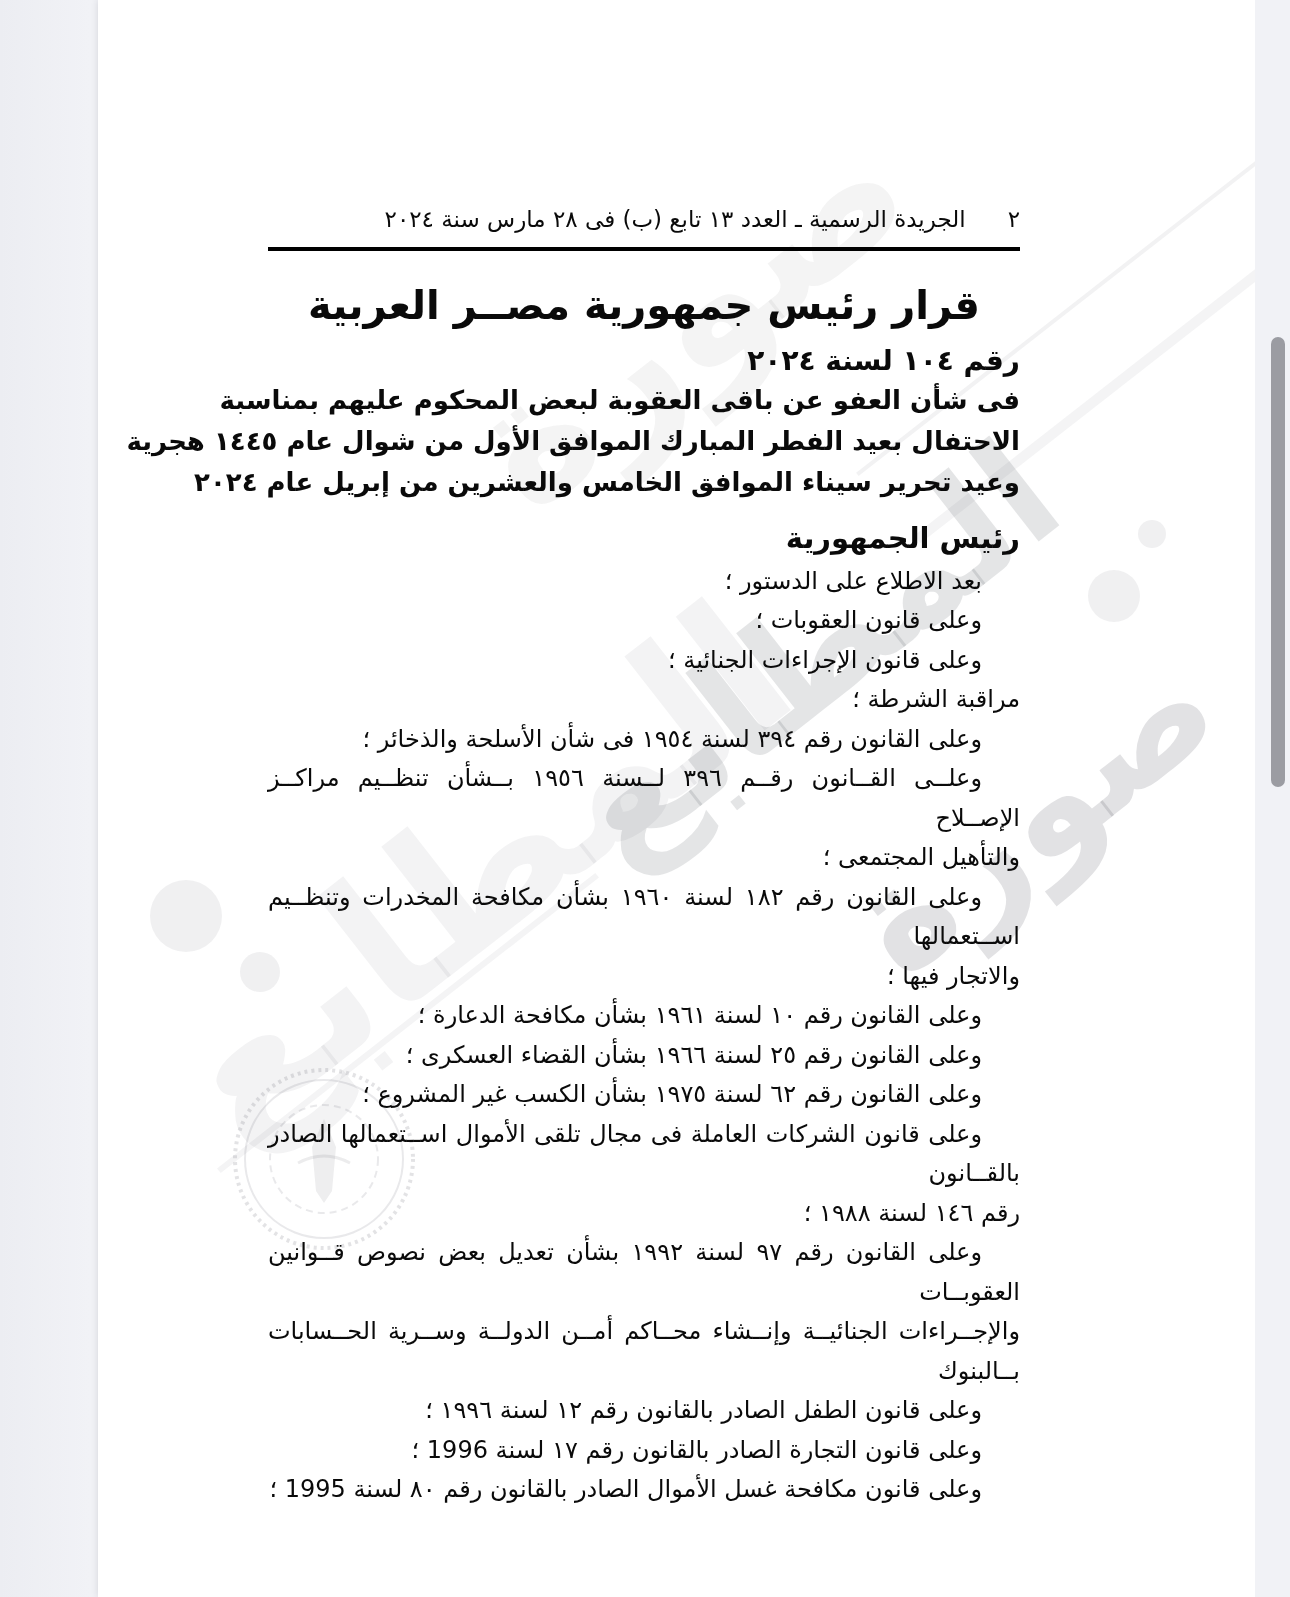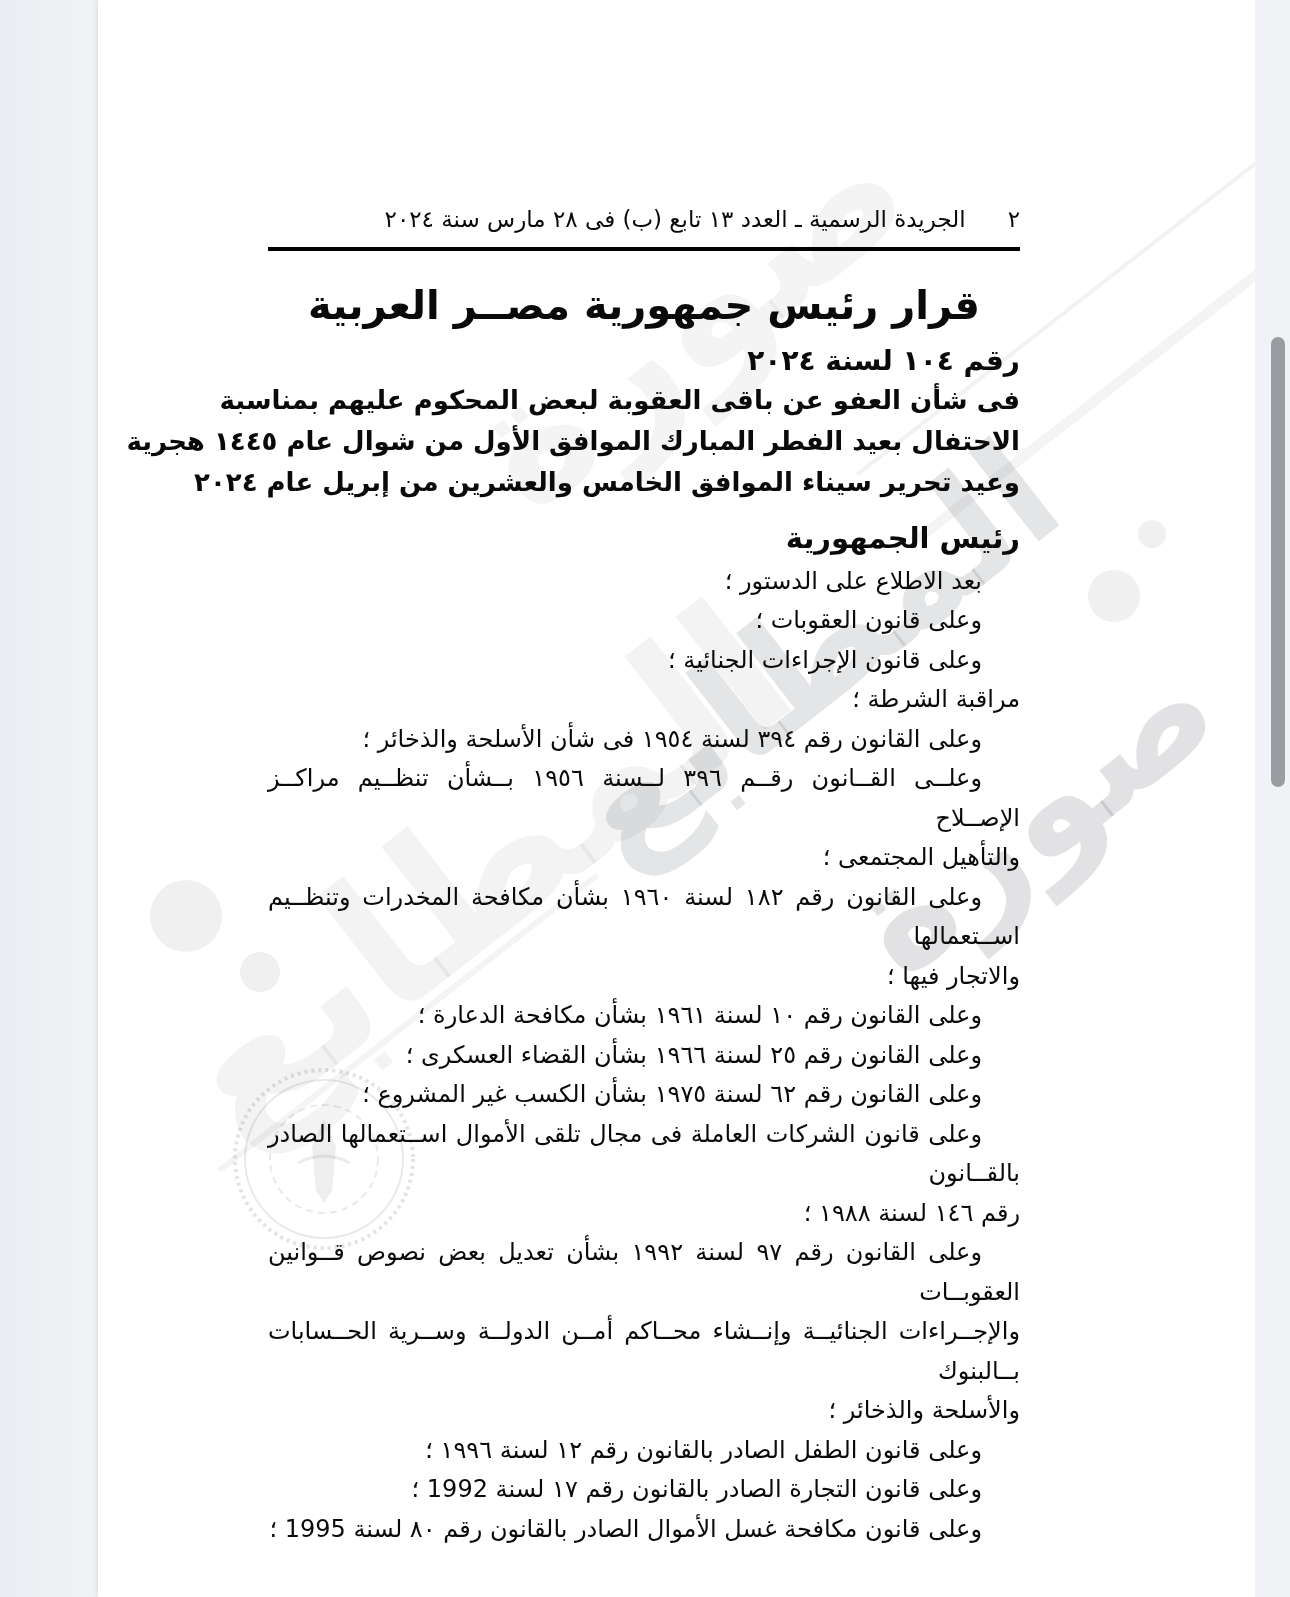--- a/index.html
+++ b/index.html
@@ -215,23 +215,22 @@
         <div class="ln">والتأهيل المجتمعى ؛</div>
         <div class="ln para justify">وعلى القانون رقم ١٨٢ لسنة ١٩٦٠ بشأن مكافحة المخدرات وتنظــيم اســتعمالها</div>
         <div class="ln">والاتجار فيها ؛</div>
         <div class="ln para">وعلى القانون رقم ١٠ لسنة ١٩٦١ بشأن مكافحة الدعارة ؛</div>
         <div class="ln para">وعلى القانون رقم ٢٥ لسنة ١٩٦٦ بشأن القضاء العسكرى ؛</div>
         <div class="ln para">وعلى القانون رقم ٦٢ لسنة ١٩٧٥ بشأن الكسب غير المشروع ؛</div>
         <div class="ln para justify">وعلى قانون الشركات العاملة فى مجال تلقى الأموال اســتعمالها الصادر بالقــانون</div>
         <div class="ln">رقم ١٤٦ لسنة ١٩٨٨ ؛</div>
         <div class="ln para justify">وعلى القانون رقم ٩٧ لسنة ١٩٩٢ بشأن تعديل بعض نصوص قــوانين العقوبــات</div>
         <div class="ln justify">والإجــراءات الجنائيــة وإنــشاء محــاكم أمــن الدولــة وســرية الحــسابات بــالبنوك</div>
-        <div class="ln">والأسلحة والذخائر ؛</div>
         <div class="ln para">وعلى قانون الطفل الصادر بالقانون رقم ١٢ لسنة ١٩٩٦ ؛</div>
-        <div class="ln para">وعلى قانون التجارة الصادر بالقانون رقم ١٧ لسنة 1992 ؛</div>
+        <div class="ln para">وعلى قانون التجارة الصادر بالقانون رقم ١٧ لسنة 1996 ؛</div>
         <div class="ln para">وعلى قانون مكافحة غسل الأموال الصادر بالقانون رقم ٨٠ لسنة 1995 ؛</div>
       </div>
 
     </div>
   </div>
 
   <div class="scroll-track">
     <div class="scroll-thumb"></div>
   </div>
 

